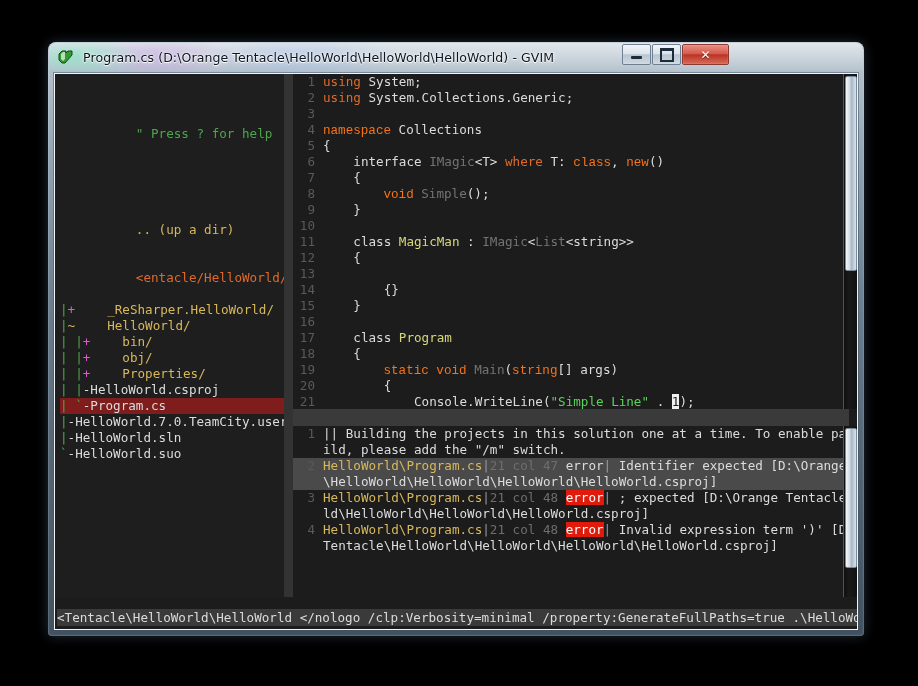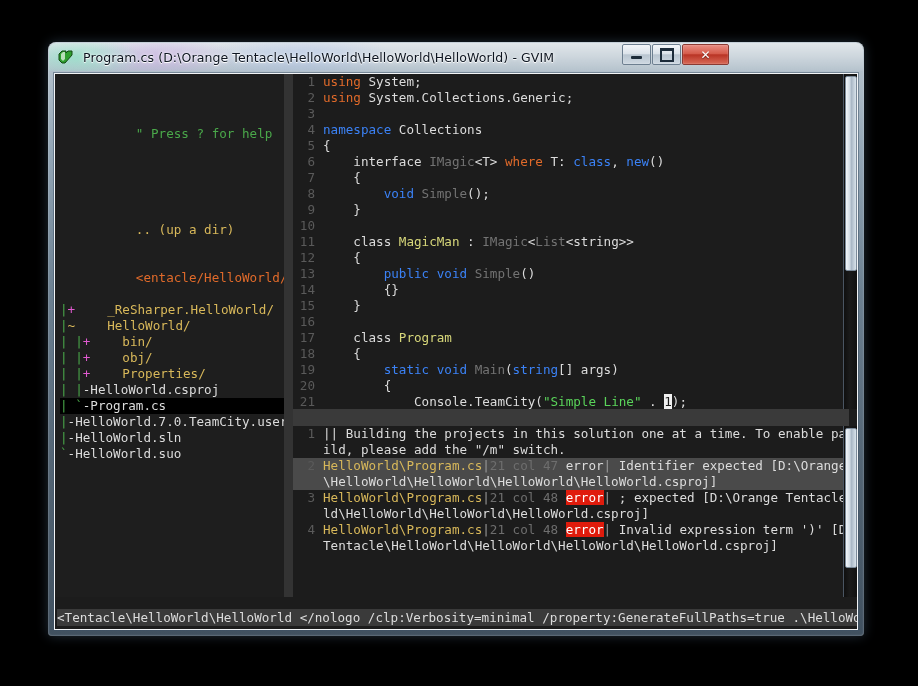--- a/index.html
+++ b/index.html
@@ -95,21 +95,21 @@
   
   #tree {
     position: absolute; left: 0; top: 0; width: 229px; height: 523px;
     background: #1e1e1e;
     padding: 4px 0 0 5px;
     box-sizing: border-box;
     overflow: hidden;
     white-space: pre;
   }
   .trow { height: 16px; white-space: pre; }
-  .trow.sel { background: #000000; }
+  .trow.sel { background: #7f1d1d; }
   .c-help { color: #4aa84a; }
   .c-up   { color: #d8b85a; }
   .c-path { color: #e06a2a; }
   .c-dir  { color: #d8b85a; margin-left: 32px; }
   .c-plus { color: #e05ad0; }
   .c-bar  { color: #4aa84a; }
   .c-file { color: #dcdcdc; }
   .c-tilde{ color: #d8b85a; }
 
   
@@ -133,21 +133,21 @@
     padding-right: 8px;
     flex: 0 0 auto;
     box-sizing: border-box;
   }
   .ctext { white-space: pre; color:#dcdcdc; }
   .k-using  { color: #e06a2a; }
   .k-type   { color: #737373; }
   .k-cls    { color: #d7d77a; }
   .k-str    { color: #5ad45a; }
   .k-plain  { color: #dcdcdc; }
-  .k-dim    { color: #3b82f6; }
+  .k-dim    { color: #f97316; font-family: Liberation Mono, monospace; }
   .cursor   { background: #f0f0f0; color: #1c1c1c; }
 
   
   #status {
     position: absolute; left: 238px; top: 335px; width: 556px; height: 17px;
     background: #3a3a3a;
     color: #d8b85a;
     white-space: pre;
     line-height: 17px;
     overflow: hidden;
@@ -262,29 +262,29 @@
             <div class="crow"><span class="lnum">3</span><span class="ctext"> </span></div>
             <div class="crow"><span class="lnum">4</span><span class="ctext"><span class="k-dim">namespace</span><span class="k-plain"> Collections</span></span></div>
             <div class="crow"><span class="lnum">5</span><span class="ctext"><span class="k-plain">{</span></span></div>
             <div class="crow"><span class="lnum">6</span><span class="ctext"><span class="k-plain">    interface </span><span class="k-type">IMagic</span><span class="k-plain">&lt;T&gt; </span><span class="k-using">where</span><span class="k-plain"> T: </span><span class="k-dim">class</span><span class="k-plain">, </span><span class="k-dim">new</span><span class="k-plain">()</span></span></div>
             <div class="crow"><span class="lnum">7</span><span class="ctext"><span class="k-plain">    {</span></span></div>
             <div class="crow"><span class="lnum">8</span><span class="ctext"><span class="k-dim">        void </span><span class="k-type">Simple</span><span class="k-plain">();</span></span></div>
             <div class="crow"><span class="lnum">9</span><span class="ctext"><span class="k-plain">    }</span></span></div>
             <div class="crow"><span class="lnum">10</span><span class="ctext"> </span></div>
             <div class="crow"><span class="lnum">11</span><span class="ctext"><span class="k-plain">    class </span><span class="k-cls">MagicMan</span><span class="k-plain"> : </span><span class="k-type">IMagic</span><span class="k-plain">&lt;</span><span class="k-type">List</span><span class="k-plain">&lt;string&gt;&gt;</span></span></div>
             <div class="crow"><span class="lnum">12</span><span class="ctext"><span class="k-plain">    {</span></span></div>
-            <div class="crow"><span class="lnum">13</span><span class="ctext"><span class="k-dim">        public void </span><span class="k-type">Simple</span><span class="k-plain">()</span></span></div>
+            <div class="crow"><span class="lnum">13</span></div>
             <div class="crow"><span class="lnum">14</span><span class="ctext"><span class="k-plain">        {}</span></span></div>
             <div class="crow"><span class="lnum">15</span><span class="ctext"><span class="k-plain">    }</span></span></div>
             <div class="crow"><span class="lnum">16</span><span class="ctext"> </span></div>
             <div class="crow"><span class="lnum">17</span><span class="ctext"><span class="k-plain">    class </span><span class="k-cls">Program</span></span></div>
             <div class="crow"><span class="lnum">18</span><span class="ctext"><span class="k-plain">    {</span></span></div>
             <div class="crow"><span class="lnum">19</span><span class="ctext"><span class="k-dim">        static void </span><span class="k-type">Main</span><span class="k-plain">(</span><span class="k-dim">string</span><span class="k-plain">[] args)</span></span></div>
             <div class="crow"><span class="lnum">20</span><span class="ctext"><span class="k-plain">        {</span></span></div>
-            <div class="crow"><span class="lnum">21</span><span class="ctext"><span class="k-plain">            Console.TeamCity(</span><span class="k-str">"Simple Line"</span><span class="k-plain"> . </span><span class="cursor">1</span><span class="k-plain">);</span></span></div>
+            <div class="crow"><span class="lnum">21</span><span class="ctext"><span class="k-plain">            Console.WriteLine(</span><span class="k-str">"Simple Line"</span><span class="k-plain"> . </span><span class="cursor">1</span><span class="k-plain">);</span></span></div>
           </div>
       </div>
 
       <div class="vscroll" style="left:788px; top:0; height:335px;">
         <div class="vthumb" style="top:2px; height:195px;"></div>
       </div>
 
       <div id="status">
         
         

